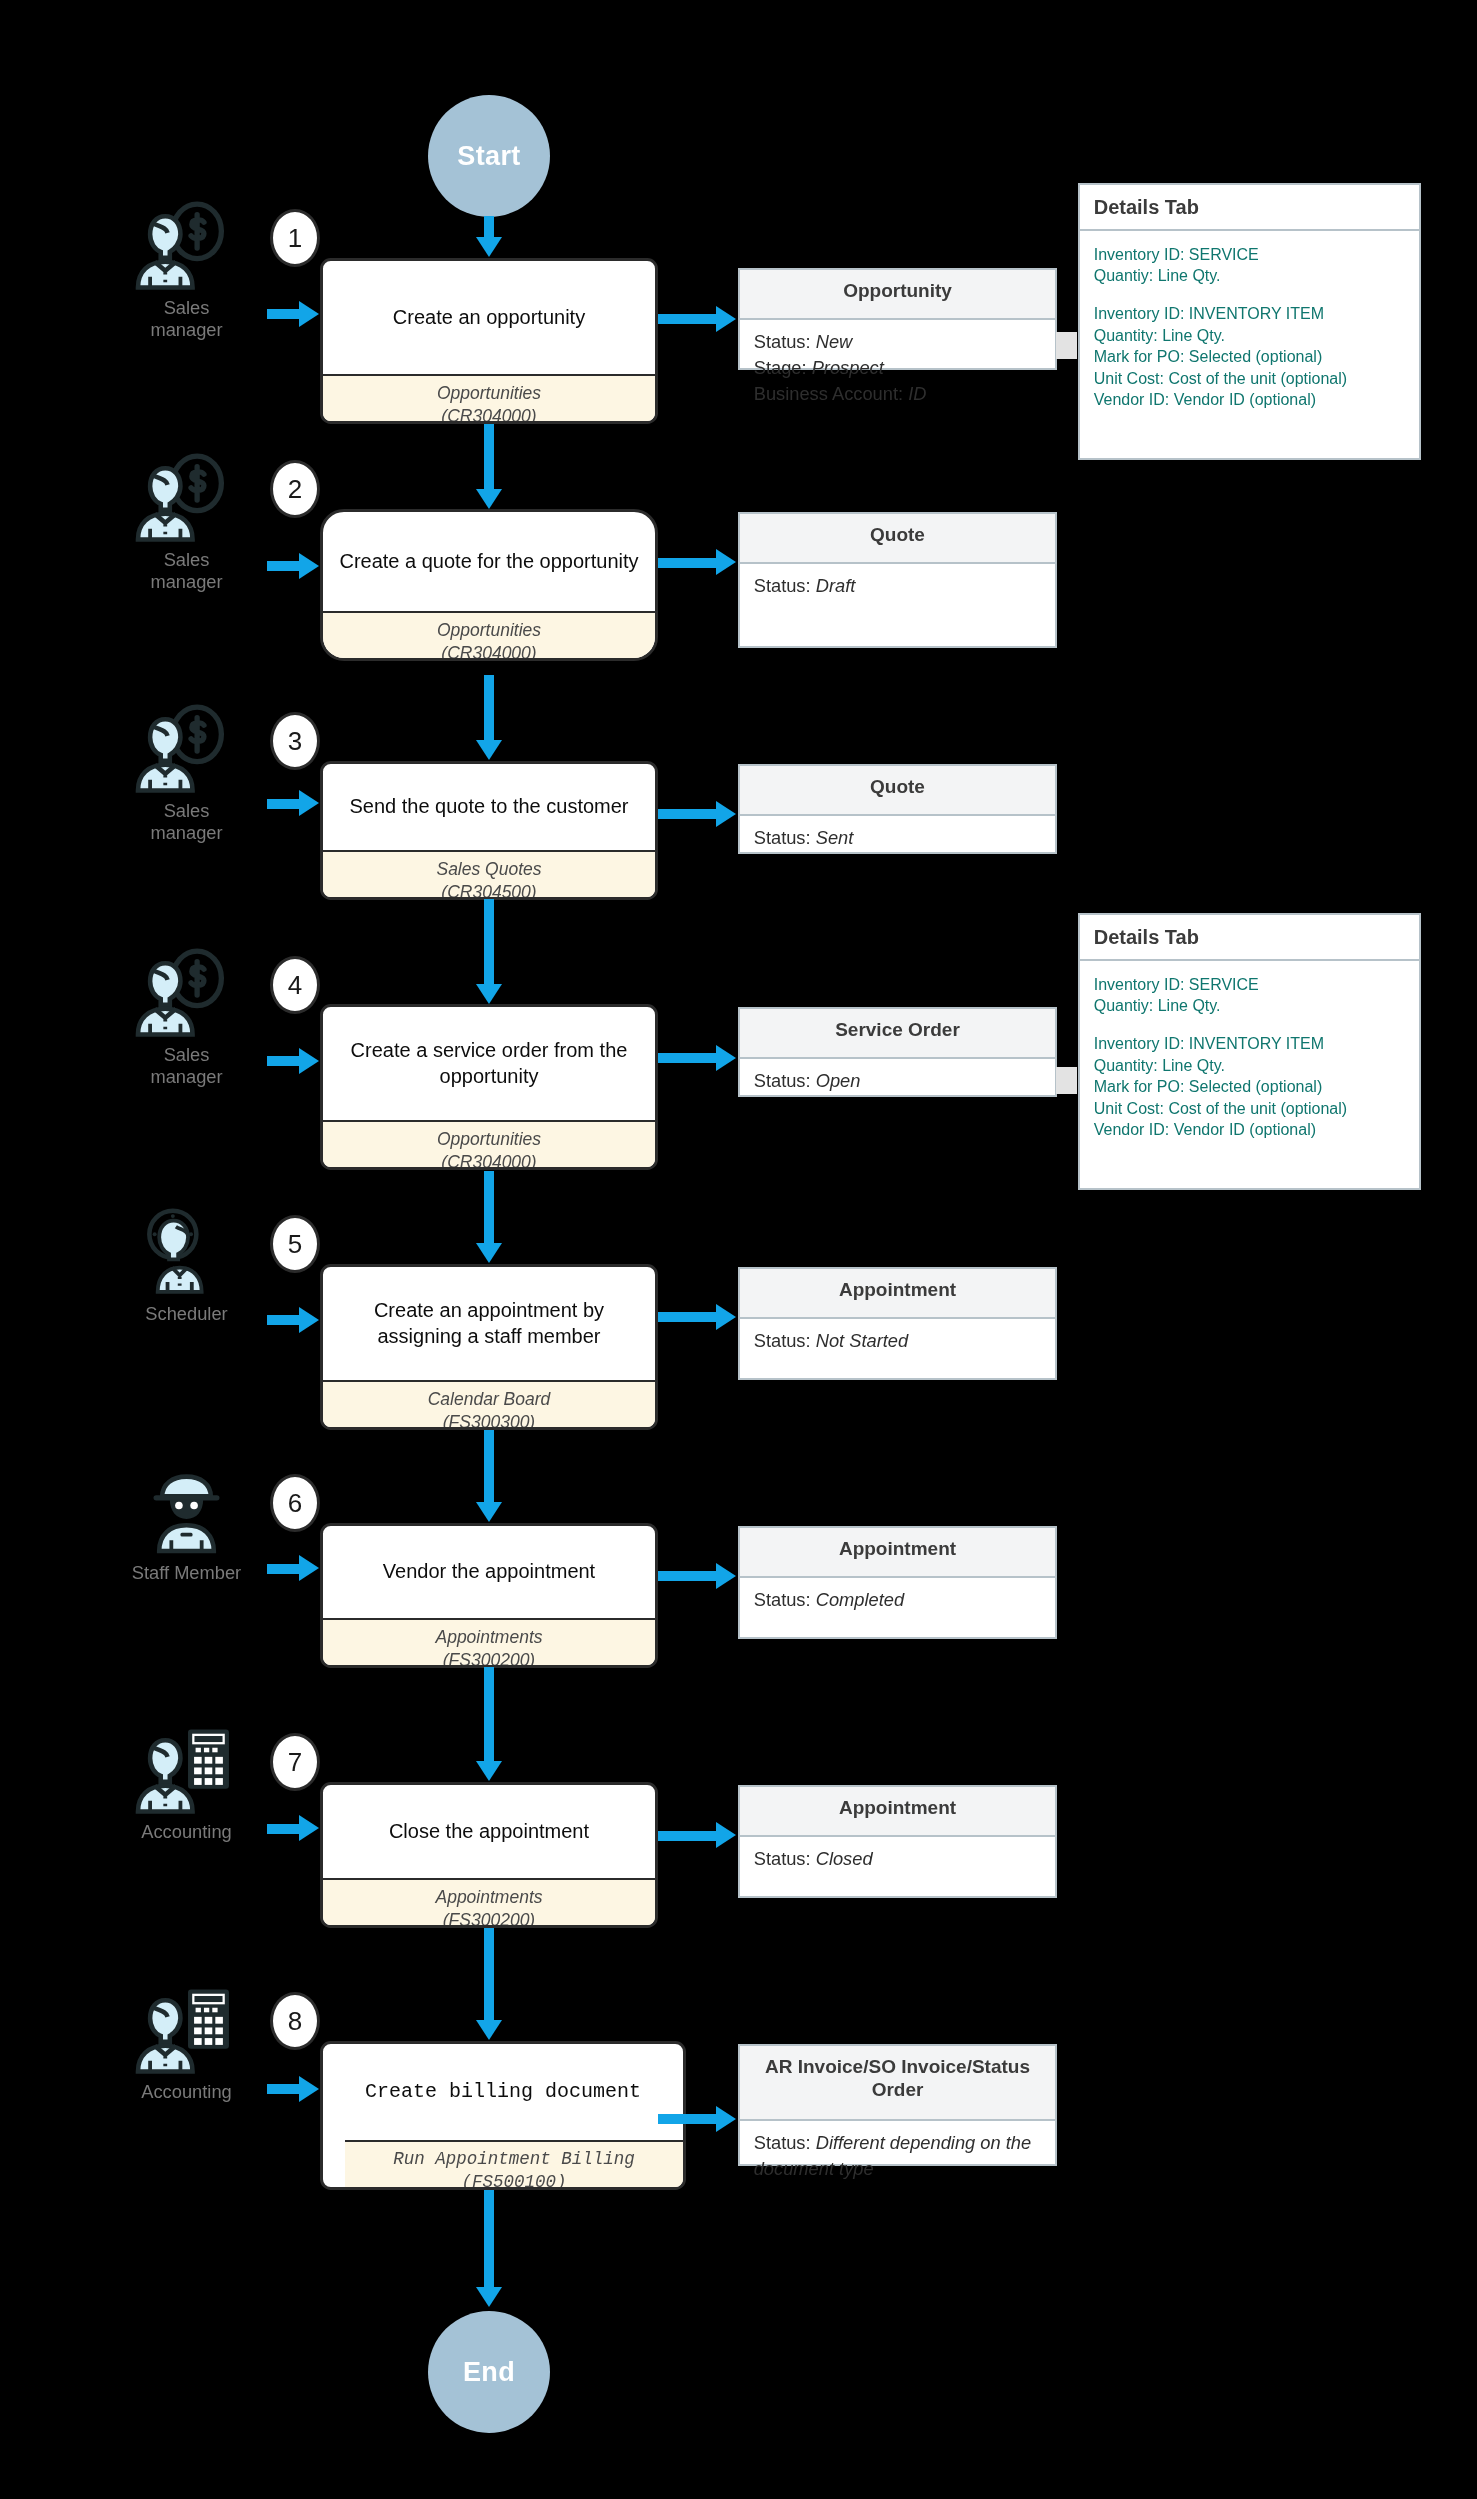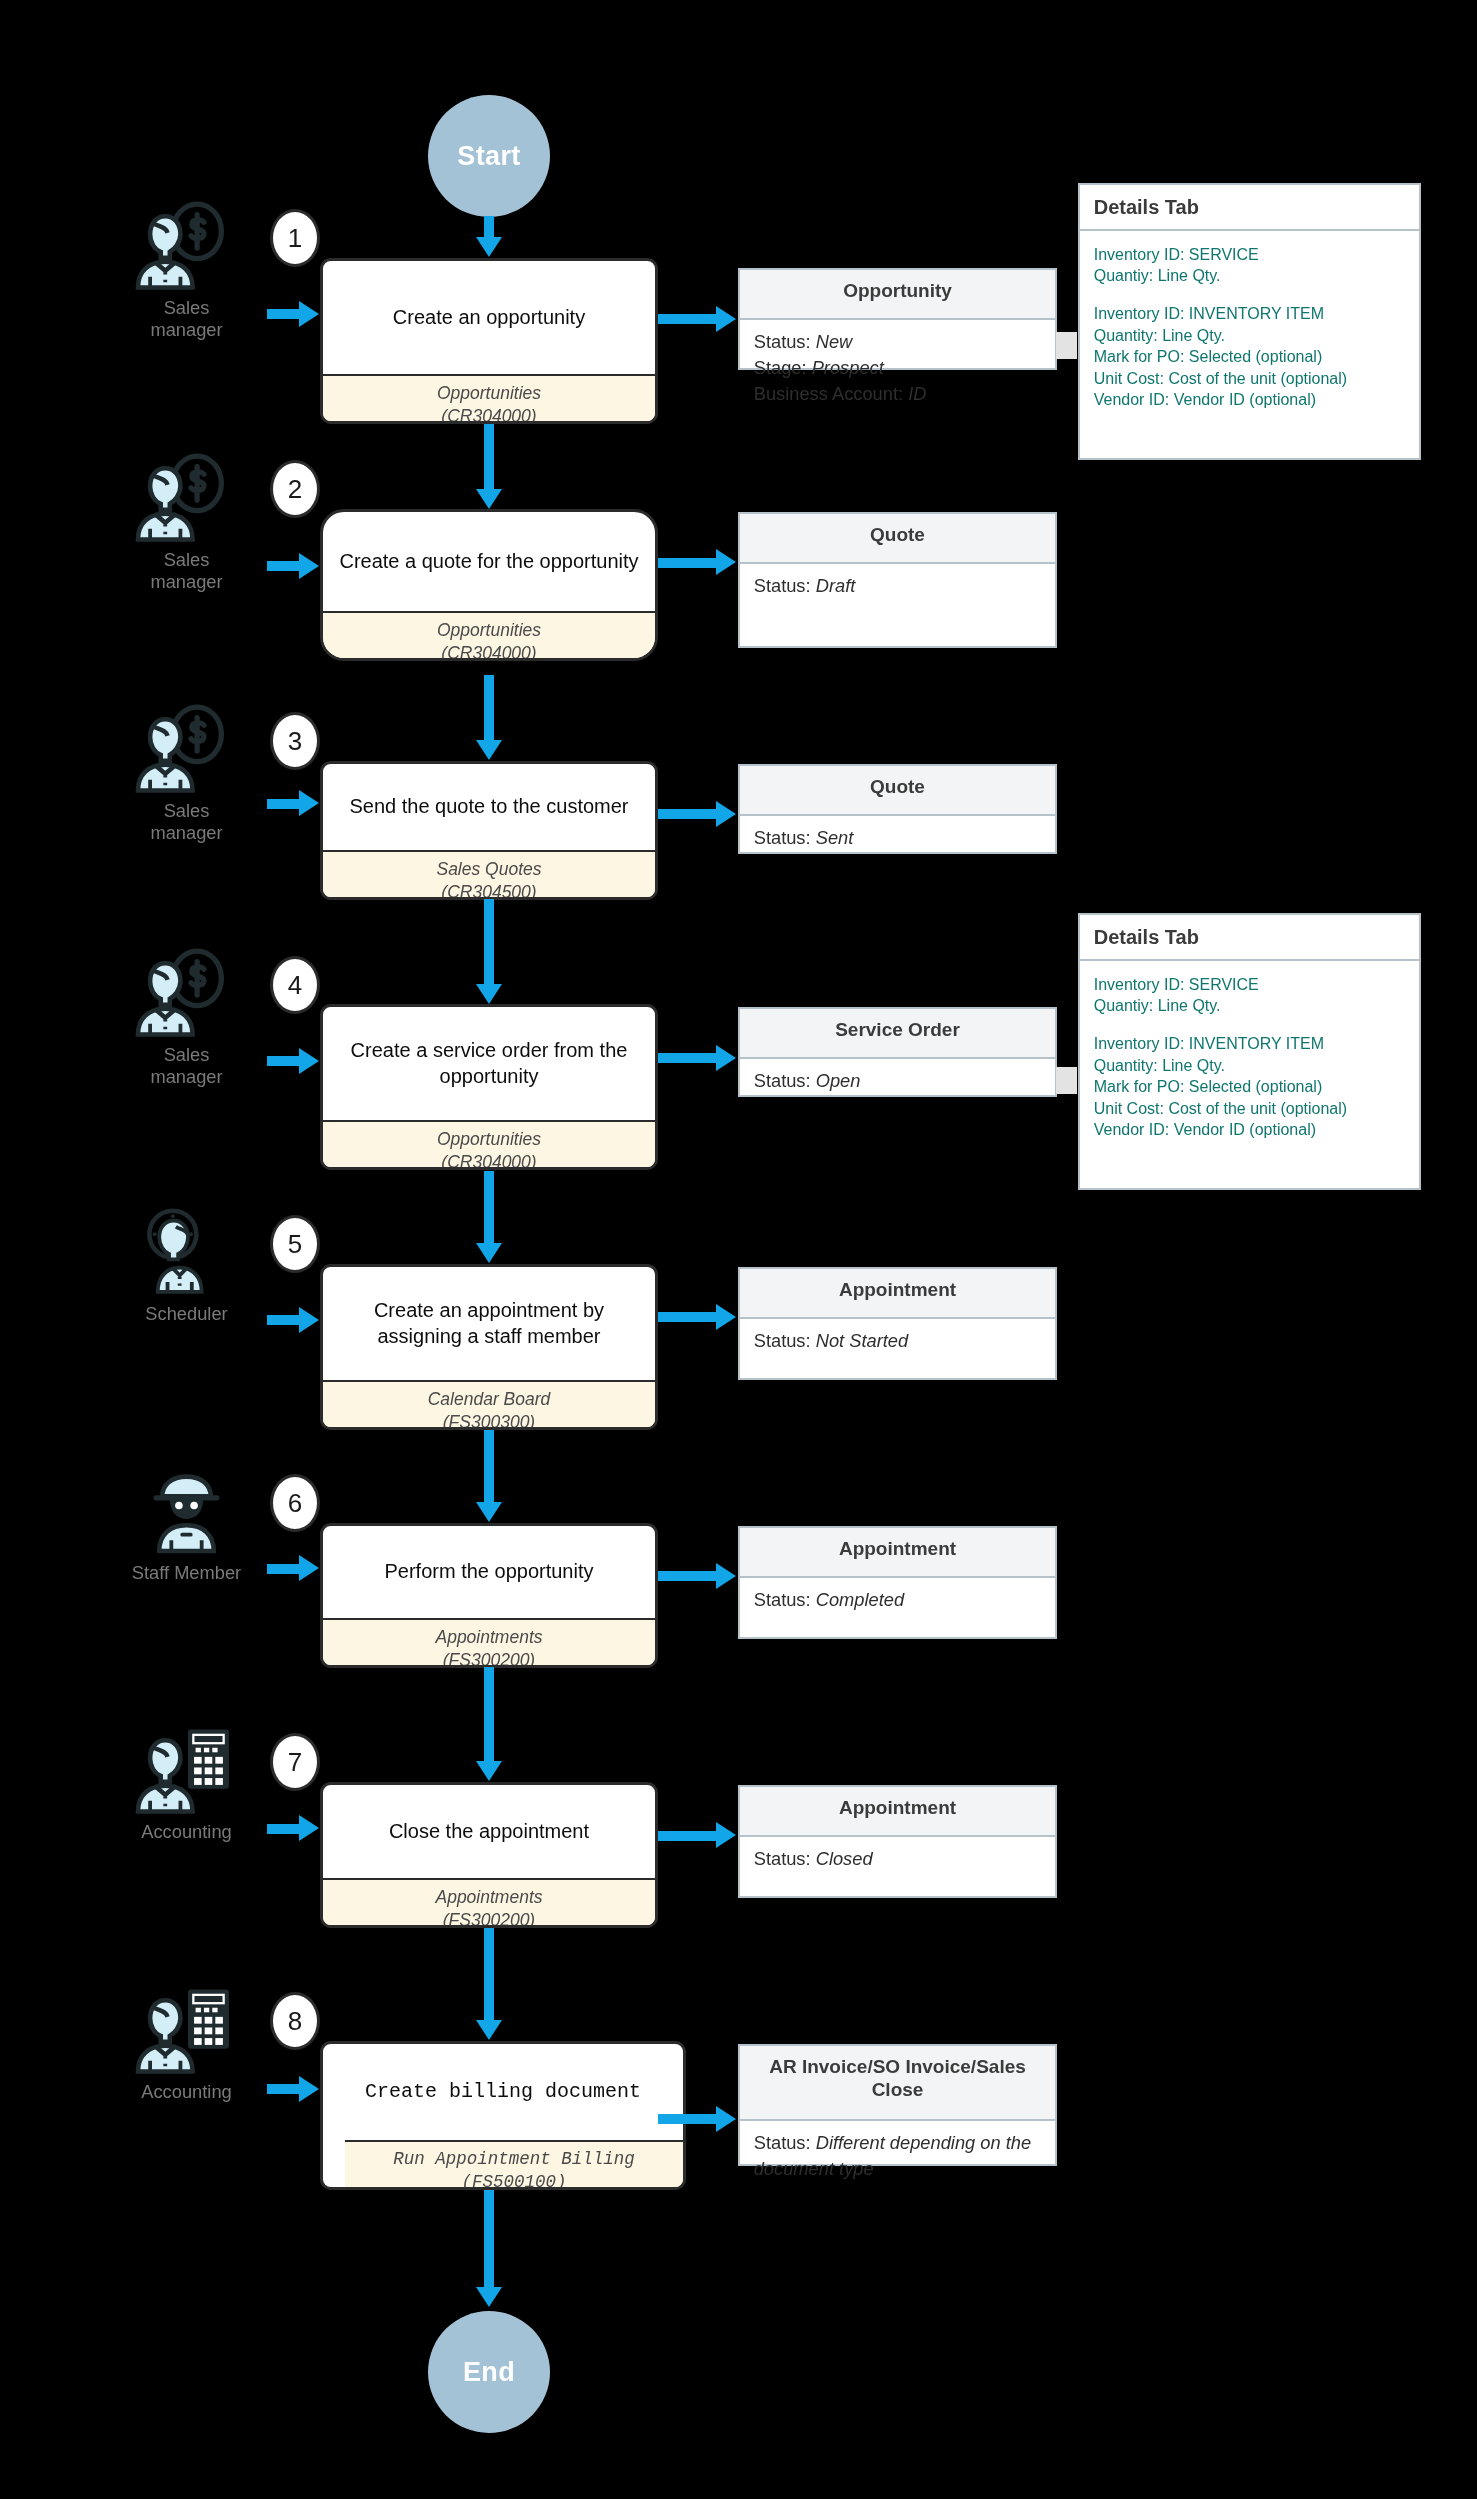--- a/index.html
+++ b/index.html
@@ -283,21 +283,21 @@
       <path d="M24 112c0-21 14-34 36-34s36 13 36 34z" fill="#d4eef8" stroke="#1f2b2e" stroke-width="6"></path>
       <rect x="52" y="88" width="16" height="5" rx="2" fill="#1f2b2e"></rect>
       <path d="M40 98v12M80 98v12" stroke="#1f2b2e" stroke-width="5"></path>
     </svg>
       </div>
       <div class="label" style="white-space: normal;">Staff Member</div>
     </div>
     <div class="ln" style="left: 267px; top: 1564px; width: 34px; height: 10px;"></div>
     <div class="ar-r" style="left: 299px; top: 1555px;"></div>
     <div class="proc" style="left: 320px; top: 1523px; width: 338px; height: 145px;">
-      <div class="body">Perform the opportunity</div>
+      <div class="body">Vendor the appointment</div>
       <div class="screen" style="height: 47px;">
         <div>Appointments</div>
         <div>(FS300200)</div>
       </div>
     </div>
     <div class="badge" style="left: 270px; top: 1474px;">6</div>
     <div class="ln" style="left: 658px; top: 1571px; width: 60px; height: 10px;"></div>
     <div class="ar-r" style="left: 716px; top: 1563px;"></div>
     <div class="card" style="left: 738px; top: 1526px; width: 319px; height: 113px;">
       <div class="hdr" style="min-height: 50px;">Appointment</div>
@@ -391,21 +391,21 @@
       <div class="body">Create billing document</div>
       <div class="screen" style="height: 47px; margin-left: 22px;">
         <div>Run Appointment Billing</div>
         <div>(FS500100)</div>
       </div>
     </div>
     <div class="badge" style="left: 270px; top: 1992px;">8</div>
     <div class="ln" style="left: 658px; top: 2114px; width: 60px; height: 10px;"></div>
     <div class="ar-r" style="left: 716px; top: 2106px;"></div>
     <div class="card" style="left: 738px; top: 2044px; width: 319px; height: 122px;">
-      <div class="hdr" style="min-height: 75px;">AR Invoice/SO Invoice/Sales Close</div>
+      <div class="hdr" style="min-height: 75px;">AR Invoice/SO Invoice/Status Order</div>
       <div class="rows">
         <div><span>Status: </span><span class="val">Different depending on the document type</span></div>
       </div>
     </div>
     <div class="ln" style="left: 484px; top: 2190px; width: 10px; height: 98px;"></div>
     <div class="ar-d" style="left: 476px; top: 2287px;"></div>
     <div class="ln" style="left: 484px; top: 216px; width: 10px; height: 21.3px;"></div>
     <div class="ar-d" style="left: 476px; top: 237px;"></div>
     <div class="terminator" style="left: 428px; top: 2311px; width: 122px; height: 122px;">
       <span>End</span>

